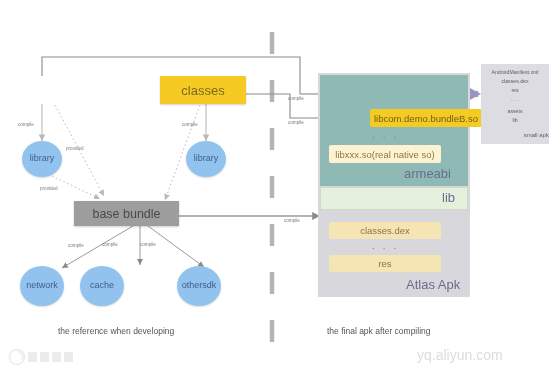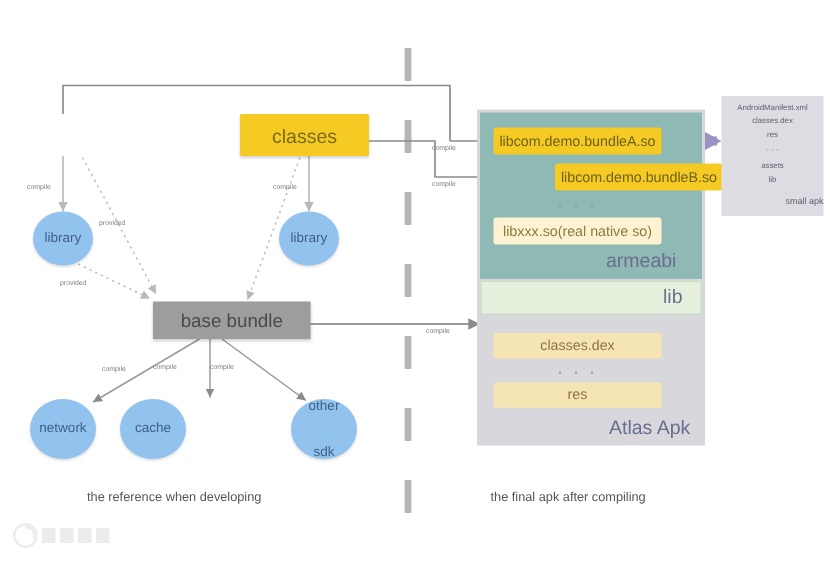--- a/index.html
+++ b/index.html
@@ -4,21 +4,21 @@
 <style>
   html,body{margin:0;padding:0;background:#ffffff;}
   body{width:553px;height:374px;overflow:hidden;font-family:"Liberation Sans",sans-serif;}
   #stage{position:relative;width:553px;height:374px;background:#fff;}
   svg.layer{position:absolute;left:0;top:0;width:553px;height:374px;pointer-events:none;}
 
   .box{position:absolute;box-sizing:border-box;display:flex;align-items:center;justify-content:center;}
 
   .bundle{background:#f5cb23;color:#7a6a20;font-size:13px;border-radius:1px;
           box-shadow:0 1px 2px rgba(0,0,0,.18);}
-  .basebundle{background:#9d9d9d;color:#4a4a4a;font-size:12.5px;box-shadow:0 1px 2px rgba(0,0,0,.2);margin-left:28px;}
+  .basebundle{background:#9d9d9d;color:#4a4a4a;font-size:12.5px;box-shadow:0 1px 2px rgba(0,0,0,.2);}
   .circle{background:#92c3ee;border-radius:50%;color:#3f5f86;font-size:9px;text-align:center;
           line-height:1.05;box-shadow:0 1px 2px rgba(0,0,0,.15);}
 
   .apkbox{background:#d8d8dc;}
   .armeabi{background:#8fb9b4;}
   .libband{background:#e6f1dd;border:1px solid #cfd9c8;box-sizing:border-box;}
 
   .solib{background:#f5cb23;color:#6d5f1c;font-size:9.5px;border-radius:2px;}
   .solib.pale{background:#fdf3d2;color:#8c7a3e;text-align:center;}
   .dexres{background:#f6e5b4;color:#8a7540;font-size:9.5px;border-radius:2px;}
@@ -107,44 +107,41 @@
   </div>
 
   <div class="box circle" style="left:20px;top:266px;width:44px;height:40px;">
     <span>network</span>
   </div>
 
   <div class="box circle" style="left:80px;top:266px;width:44px;height:40px;text-align:center;">
     <span>cache</span>
   </div>
 
-  <div class="box circle" style="left:194px;top:266px;width:44px;height:40px;flex-direction:column;justify-content:space-between;">
+  <div class="box circle" style="left:177px;top:266px;width:44px;height:40px;flex-direction:row;">
     <span>other</span>
     <span>sdk</span>
   </div>
 
   <div class="edgelabel" style="left:18px;top:122px;">compile</div>
   <div class="edgelabel" style="left:66px;top:146px;">provided</div>
   <div class="edgelabel" style="left:40px;top:186px;">provided</div>
   <div class="edgelabel" style="left:182px;top:122px;">compile</div>
   <div class="edgelabel" style="left:68px;top:243px;">compile</div>
   <div class="edgelabel" style="left:102px;top:242px;">compile</div>
   <div class="edgelabel" style="left:140px;top:242px;">compile</div>
 
   <div class="caption" style="left:58px;top:326px;">the reference when developing</div>
 
   <div class="box apkbox" style="left:318px;top:73px;width:152px;height:224px;"></div>
 
   <div class="box armeabi" style="left:320px;top:75px;width:148px;height:111px;"></div>
 
   <div class="box libband" style="left:320px;top:187px;width:148px;height:23px;"></div>
 
-  <div class="box solib" style="left:329px;top:85px;width:112px;height:18px;">
-    <span>libcom.demo.bundleA.so</span>
-  </div>
 
   <div class="box solib" style="left:329px;top:109px;width:112px;height:18px;margin-left:41px;">
     <span>libcom.demo.bundleB.so</span>
   </div>
 
   <div class="dots" style="left:329px;top:131px;width:112px;">· · ·</div>
 
   <div class="box solib pale" style="left:329px;top:145px;width:112px;height:18px;">
     <span>libxxx.so(real native so)</span>
   </div>
@@ -174,20 +171,21 @@
     <div class="ln" style="top:14px;">classes.dex</div>
     <div class="ln" style="top:23px;">res</div>
     <div class="ln" style="top:33px;">· · ·</div>
     <div class="ln" style="top:44px;">assets</div>
     <div class="ln" style="top:53px;">lib</div>
     <div class="ln right" style="top:68px;font-size:6px;">small apk</div>
   </div>
 
   <div class="caption" style="left:327px;top:326px;">the final apk after compiling</div>
 
+  <div class="wm2" style="left:417px;top:347px;">yq.aliyun.com</div>
 
   <svg class="logo" viewBox="0 0 100 18">
     <circle cx="9" cy="9" r="7.5" fill="none" stroke="#9a9a9a" stroke-width="1.6"></circle>
     <path d="M9,3.5 A5.5,5.5 0 0 1 14.2,11.5" fill="none" stroke="#9a9a9a" stroke-width="1.6"></path>
     <rect x="20" y="4" width="9" height="10" fill="#9a9a9a"></rect>
     <rect x="32" y="4" width="9" height="10" fill="#9a9a9a"></rect>
     <rect x="44" y="4" width="9" height="10" fill="#9a9a9a"></rect>
     <rect x="56" y="4" width="9" height="10" fill="#9a9a9a"></rect>
   </svg>
 

